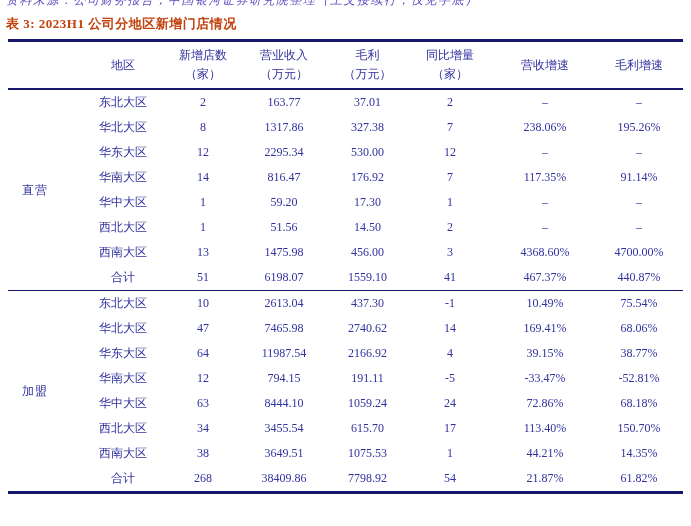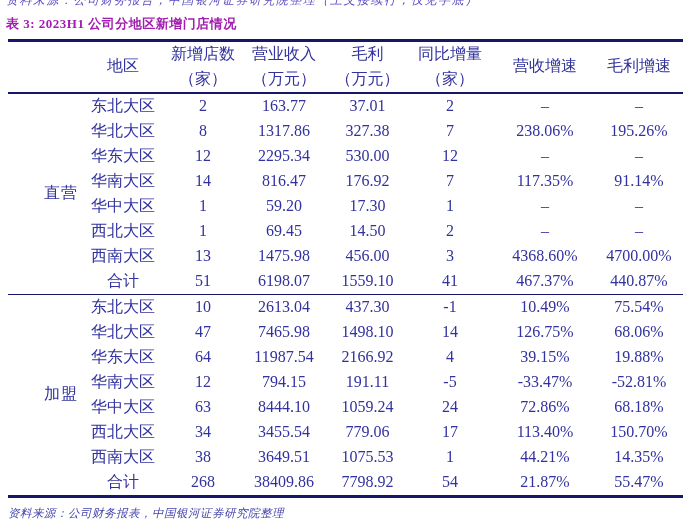--- a/index.html
+++ b/index.html
@@ -13,41 +13,41 @@
   
   .clip-top{
     height:10px;overflow:hidden;margin-left:6px;
     color:#5a4ec0;font-style:italic;font-size:12px;letter-spacing:1.5px;
     white-space:nowrap;
   }
   .clip-top span{display:block;margin-top:-8px;}
 
   .title{
     margin:5px 0 6px 6px;
-    color:#a21caf;font-weight:bold;font-size:13px;letter-spacing:.5px;
+    color:#c2410c;font-weight:bold;font-size:13px;letter-spacing:.5px;
   }
 
   table.tbl{
     border-collapse:collapse;table-layout:fixed;
     margin-left:8px;width:675px;
     border-top:3px solid #16166b;
     border-bottom:3px solid #16166b;
-    font-size:16px;color:#31319f;
+    font-size:12px;color:#31319f;
   }
   .tbl thead th{
     font-weight:normal;text-align:center;vertical-align:middle;
     height:46px;padding:0;line-height:1.55;
     border-bottom:2.5px solid #16166b;color:#31319f;
   }
   .tbl tbody td{
     height:25px;padding:0;text-align:center;vertical-align:middle;
     white-space:nowrap;
   }
   .tbl td.group{
-    text-align:right;padding-left:14px;vertical-align:middle;
+    text-align:left;padding-left:14px;vertical-align:middle;
     letter-spacing:1px;
   }
   .tbl tbody td.sep{border-bottom:1.2px solid #16166b;}
 
   .footer{
     margin:8px 0 0 8px;
     font-style:italic;font-size:11.5px;color:#4444ad;letter-spacing:.5px;
   }
 </style>
 </head>
@@ -139,21 +139,21 @@
           <td>1</td>
           <td>59.20</td>
           <td>17.30</td>
           <td>1</td>
           <td>–</td>
           <td>–</td>
         </tr>
         <tr>
           <td>西北大区</td>
           <td>1</td>
-          <td>69.45</td>
+          <td>51.56</td>
           <td>14.50</td>
           <td>2</td>
           <td>–</td>
           <td>–</td>
         </tr>
         <tr>
           <td>西南大区</td>
           <td>13</td>
           <td>1475.98</td>
           <td>456.00</td>
@@ -177,33 +177,33 @@
           <td>2613.04</td>
           <td>437.30</td>
           <td>-1</td>
           <td>10.49%</td>
           <td>75.54%</td>
         </tr>
         <tr>
           <td>华北大区</td>
           <td>47</td>
           <td>7465.98</td>
-          <td>1498.10</td>
+          <td>2740.62</td>
           <td>14</td>
-          <td>126.75%</td>
+          <td>169.41%</td>
           <td>68.06%</td>
         </tr>
         <tr>
           <td>华东大区</td>
           <td>64</td>
           <td>11987.54</td>
           <td>2166.92</td>
           <td>4</td>
           <td>39.15%</td>
-          <td>19.88%</td>
+          <td>38.77%</td>
         </tr>
         <tr>
           <td>华南大区</td>
           <td>12</td>
           <td>794.15</td>
           <td>191.11</td>
           <td>-5</td>
           <td>-33.47%</td>
           <td>-52.81%</td>
         </tr>
@@ -213,41 +213,40 @@
           <td>8444.10</td>
           <td>1059.24</td>
           <td>24</td>
           <td>72.86%</td>
           <td>68.18%</td>
         </tr>
         <tr>
           <td>西北大区</td>
           <td>34</td>
           <td>3455.54</td>
-          <td>779.06</td>
+          <td>615.70</td>
           <td>17</td>
           <td>113.40%</td>
           <td>150.70%</td>
         </tr>
         <tr>
           <td>西南大区</td>
           <td>38</td>
           <td>3649.51</td>
           <td>1075.53</td>
           <td>1</td>
           <td>44.21%</td>
           <td>14.35%</td>
         </tr>
         <tr>
           <td>合计</td>
           <td>268</td>
           <td>38409.86</td>
           <td>7798.92</td>
           <td>54</td>
           <td>21.87%</td>
-          <td>55.47%</td>
+          <td>61.82%</td>
         </tr>
       </tbody>
   </table>
 
-  <div class="footer">资料来源：公司财务报表，中国银河证券研究院整理</div>
 
 </div>
 
 </body></html>

